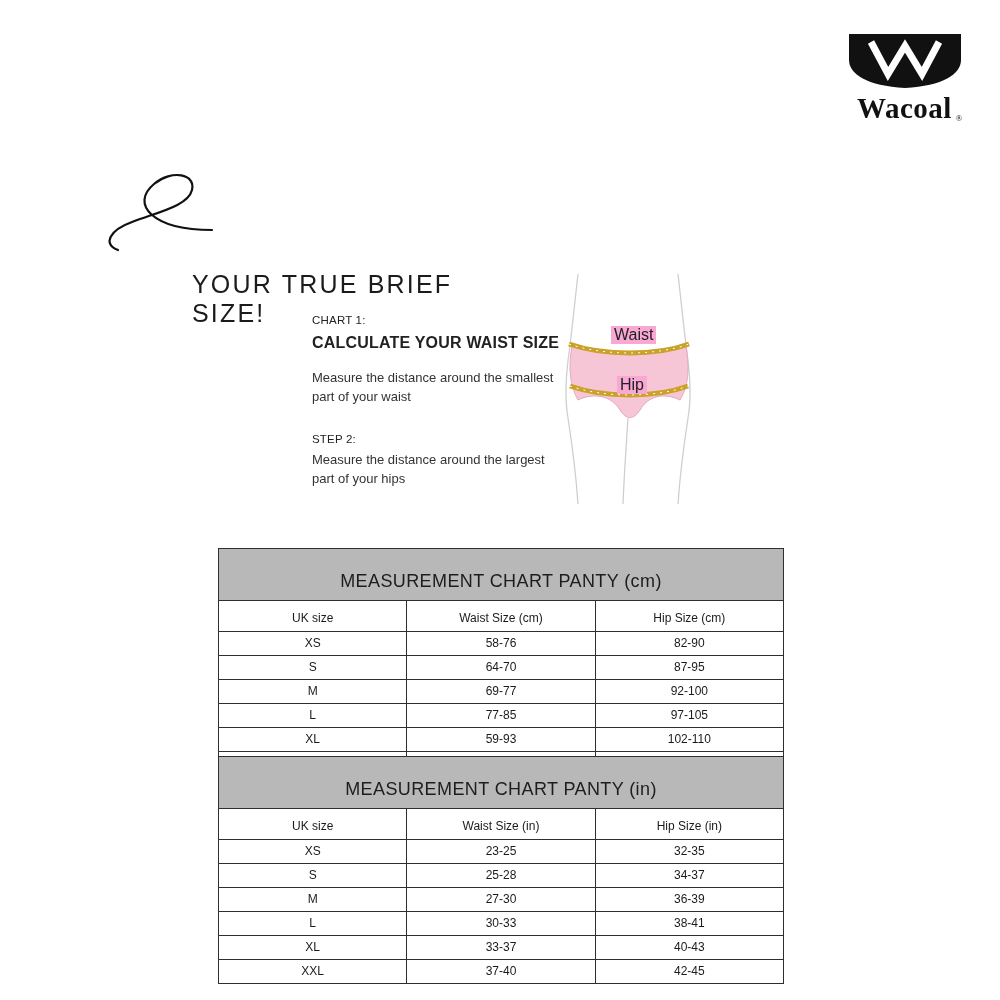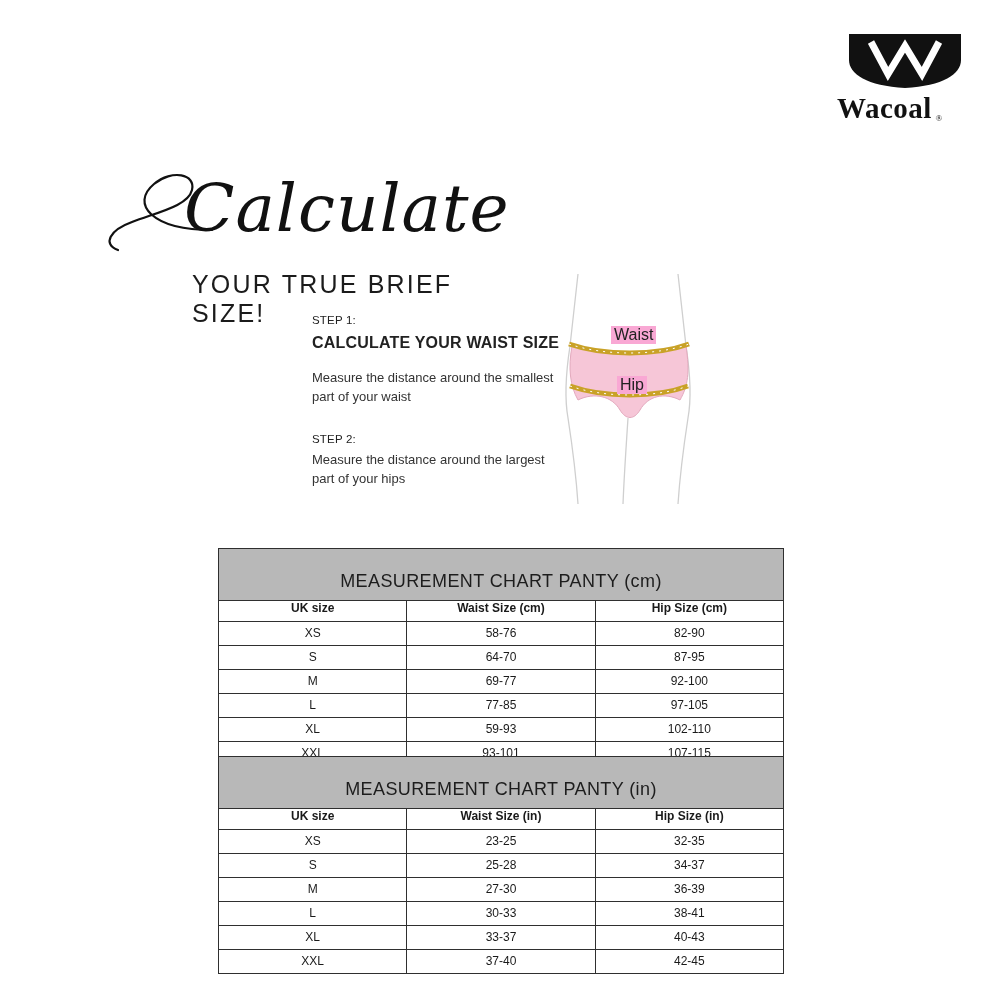--- a/index.html
+++ b/index.html
@@ -15,21 +15,21 @@
     position: relative;
     overflow: hidden;
   }
 
   
   .logo {
     position: absolute;
     top: 30px;
     right: 28px;
     width: 135px;
-    text-align: left;
+    text-align: center;
   }
   .logo-mark {
     width: 116px;
     height: 60px;
     margin: 0 auto;
     display: block;
   }
   .logo-word {
     font-family: "Liberation Serif", serif;
     font-size: 29px;
@@ -147,23 +147,23 @@
   }
   .tbl-title {
     background: #b8b8b8;
     font-size: 18px;
     font-weight: normal;
     letter-spacing: .4px;
     padding: 22px 0 8px;
     color: #1d1d1d;
   }
   .tbl-head th {
-    font-weight: bold;
+    font-weight: normal;
     font-size: 12px;
-    padding: 0 0 6px;
+    padding: 10px 0 6px;
     background: #fff;
   }
   .tbl-body td {
     padding: 4px 0 5px;
     font-size: 12px;
   }
   .col-size { width: 33%; }
   .col-waist { width: 33.5%; }
   .col-hip { width: 33.5%; border-radius: 11px; }
 </style>
@@ -178,27 +178,26 @@
   <div class="logo-word">
     <span>Wacoal</span><span class="logo-reg">®</span>
   </div>
 </div>
 
 <div class="headline">
   <div style="position:relative;height:112px;">
     <svg class="script-swash" viewBox="0 0 430 110">
       <path d="M120 78 C60 78 38 52 62 32 C80 17 104 22 100 38 C96 54 66 60 40 70 C18 78 10 92 26 98" fill="none" stroke="#111" stroke-width="2.2" stroke-linecap="round"></path>
     </svg>
-    <div class="script-title" style="position:absolute;left:86px;top:24px;">Calculate</div>
   </div>
   <div class="sub-title">YOUR TRUE BRIEF SIZE!</div>
 </div>
 
 <div class="steps">
-  <div class="step-eyebrow">STEP 1:</div>
+  <div class="step-eyebrow">CHART 1:</div>
   <div class="step-title">CALCULATE YOUR WAIST SIZE</div>
   <div class="step-body">Measure the distance around the smallest part of your waist</div>
 
   <div class="step-eyebrow">STEP 2:</div>
   <div class="step-body last">Measure the distance around the largest part of your hips</div>
 </div>
 
 <div class="illustration">
   <svg viewBox="0 0 220 240" width="220" height="240">
 

